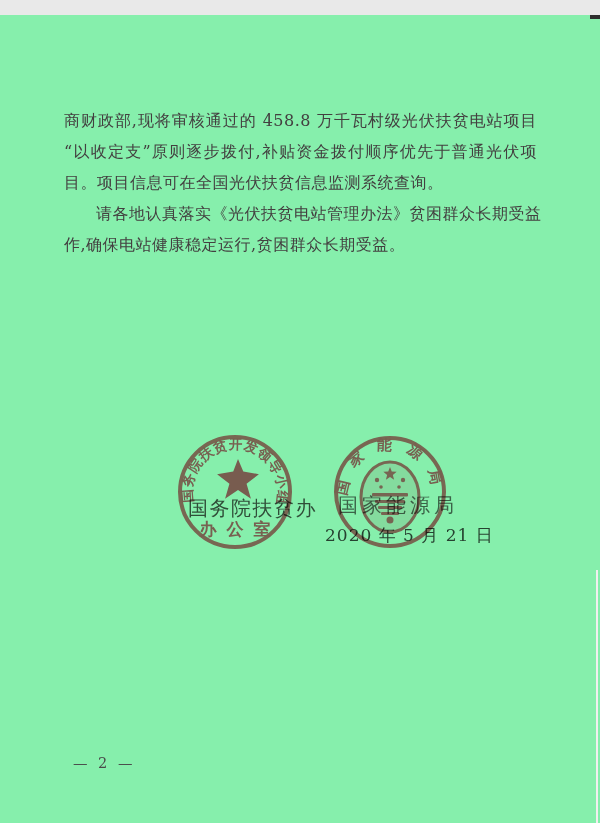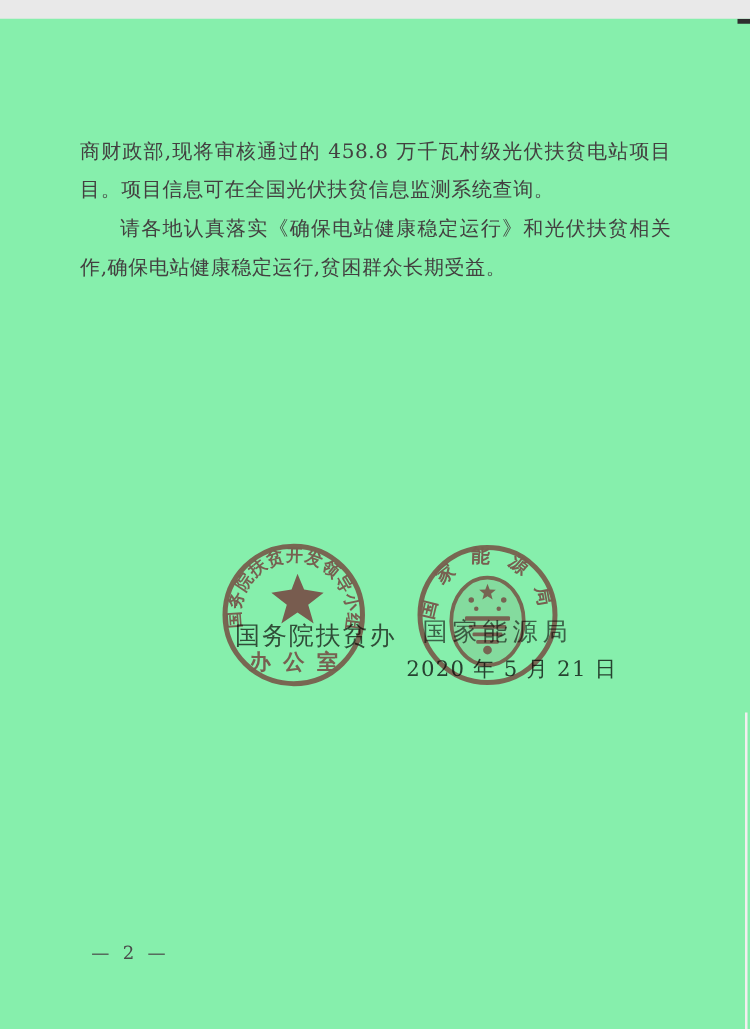--- a/index.html
+++ b/index.html
@@ -60,22 +60,23 @@
     position:absolute;right:2px;top:555px;width:2px;height:268px;background:#f1efef;
   }
 </style>
 </head>
 <body>
 
 <div class="page">
 
   <div class="body-text">
     <div class="line">商财政部,现将审核通过的 458.8 万千瓦村级光伏扶贫电站项目</div>
+    <div class="line">“以收定支”原则逐步拨付,补贴资金拨付顺序优先于普通光伏项</div>
     <div class="line no-just">目。项目信息可在全国光伏扶贫信息监测系统查询。</div>
-    <div class="line indent">请各地认真落实《确保电站健康稳定运行》和光伏扶贫相关</div>
+    <div class="line indent">请各地认真落实《光伏扶贫电站管理办法》贫困群众长期受益</div>
     <div class="line no-just">作,确保电站健康稳定运行,贫困群众长期受益。</div>
   </div>
 
 
   <div class="seal seal-left">
     <svg width="150" height="150" viewBox="0 0 150 150">
       <defs>
         <path id="arcL" d="M 33.5 86.1 A 43 43 0 1 1 116.5 86.1" fill="none"></path>
       </defs>
       <circle cx="75" cy="75" r="55" fill="none" stroke="#e26370" stroke-width="4"></circle>

